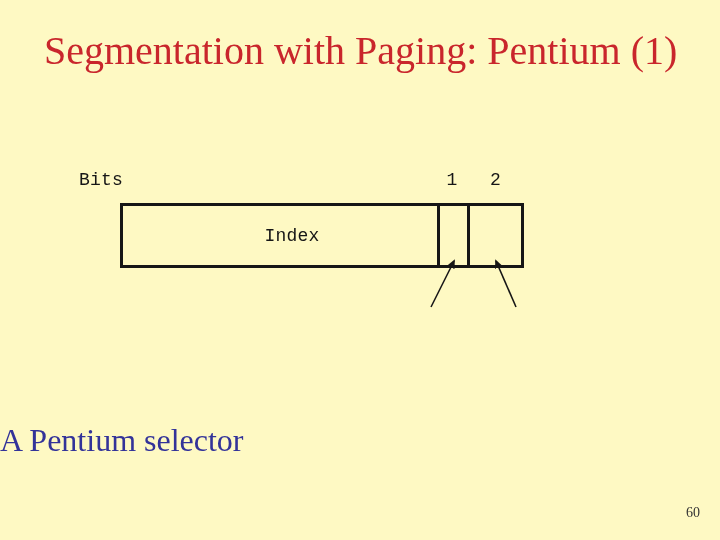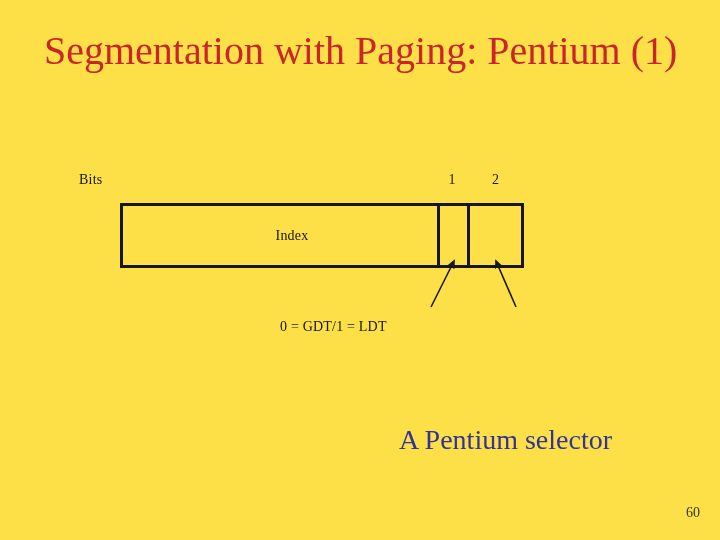--- a/index.html
+++ b/index.html
@@ -4,40 +4,40 @@
 <style>
   html, body {
     margin: 0;
     padding: 0;
     background: #888;
   }
   .slide {
     position: relative;
     width: 720px;
     height: 540px;
-    background: #fde047;
+    background: #fef9c3;
     overflow: hidden;
     font-family: "Liberation Sans", sans-serif;
   }
   .abs { position: absolute; }
 
   .slide-title {
     left: 44px;
     top: 28px;
     width: 660px;
     font-family: "Liberation Serif", serif;
     font-size: 40px;
     line-height: 46px;
     color: #c9262c;
     white-space: nowrap;
   }
 
   .diagram-label {
-    font-family: Liberation Serif, serif;
-    font-size: 14px;
+    font-family: Liberation Mono, monospace;
+    font-size: 18px;
     line-height: 20px;
     color: #161616;
     letter-spacing: 0.2px;
     white-space: nowrap;
   }
 
   .bits-label      { left: 79px;  top: 170px; }
   .bitcount-index  { left: 120px; top: 170px; width: 317px; text-align: center; }
   .bitcount-ti     { left: 437px; top: 170px; width: 30px;  text-align: center; }
   .bitcount-priv   { left: 467px; top: 170px; width: 57px;  text-align: center; }
@@ -74,23 +74,23 @@
     pointer-events: none;
   }
 
   .annotation-gdt  { left: 280px; top: 317px; }
   .annotation-priv { left: 487px; top: 317px; }
 
   .slide-caption {
     left: 0;
     top: 424px;
     width: 612px;
-    text-align: right;
+    text-align: left;
     font-family: "Liberation Serif", serif;
-    font-size: 28px;
+    font-size: 32px;
     line-height: 32px;
     color: #333399;
   }
 
   .page-number {
     left: 686px;
     top: 505px;
     font-family: "Liberation Serif", serif;
     font-size: 14px;
     color: #333333;
@@ -116,19 +116,18 @@
   <svg class="abs arrow-layer" viewBox="0 0 720 540" xmlns="http://www.w3.org/2000/svg">
     <defs>
       <marker id="arrowhead" markerWidth="9" markerHeight="8" refX="7" refY="4" orient="auto" markerUnits="userSpaceOnUse">
         <path d="M0,0 L9,4 L0,8 z" fill="#161616"></path>
       </marker>
     </defs>
     <line x1="431" y1="307" x2="454" y2="261" stroke="#161616" stroke-width="1.6" marker-end="url(#arrowhead)"></line>
     <line x1="516" y1="307" x2="496" y2="261" stroke="#161616" stroke-width="1.6" marker-end="url(#arrowhead)"></line>
   </svg>
 
-  <div class="abs diagram-label annotation-gdt">0 = GDT/1 = LDT</div>
 
   <div class="abs slide-caption">A Pentium selector</div>
 
   <div class="abs page-number">60</div>
 
 </div>
 
 </body></html>

